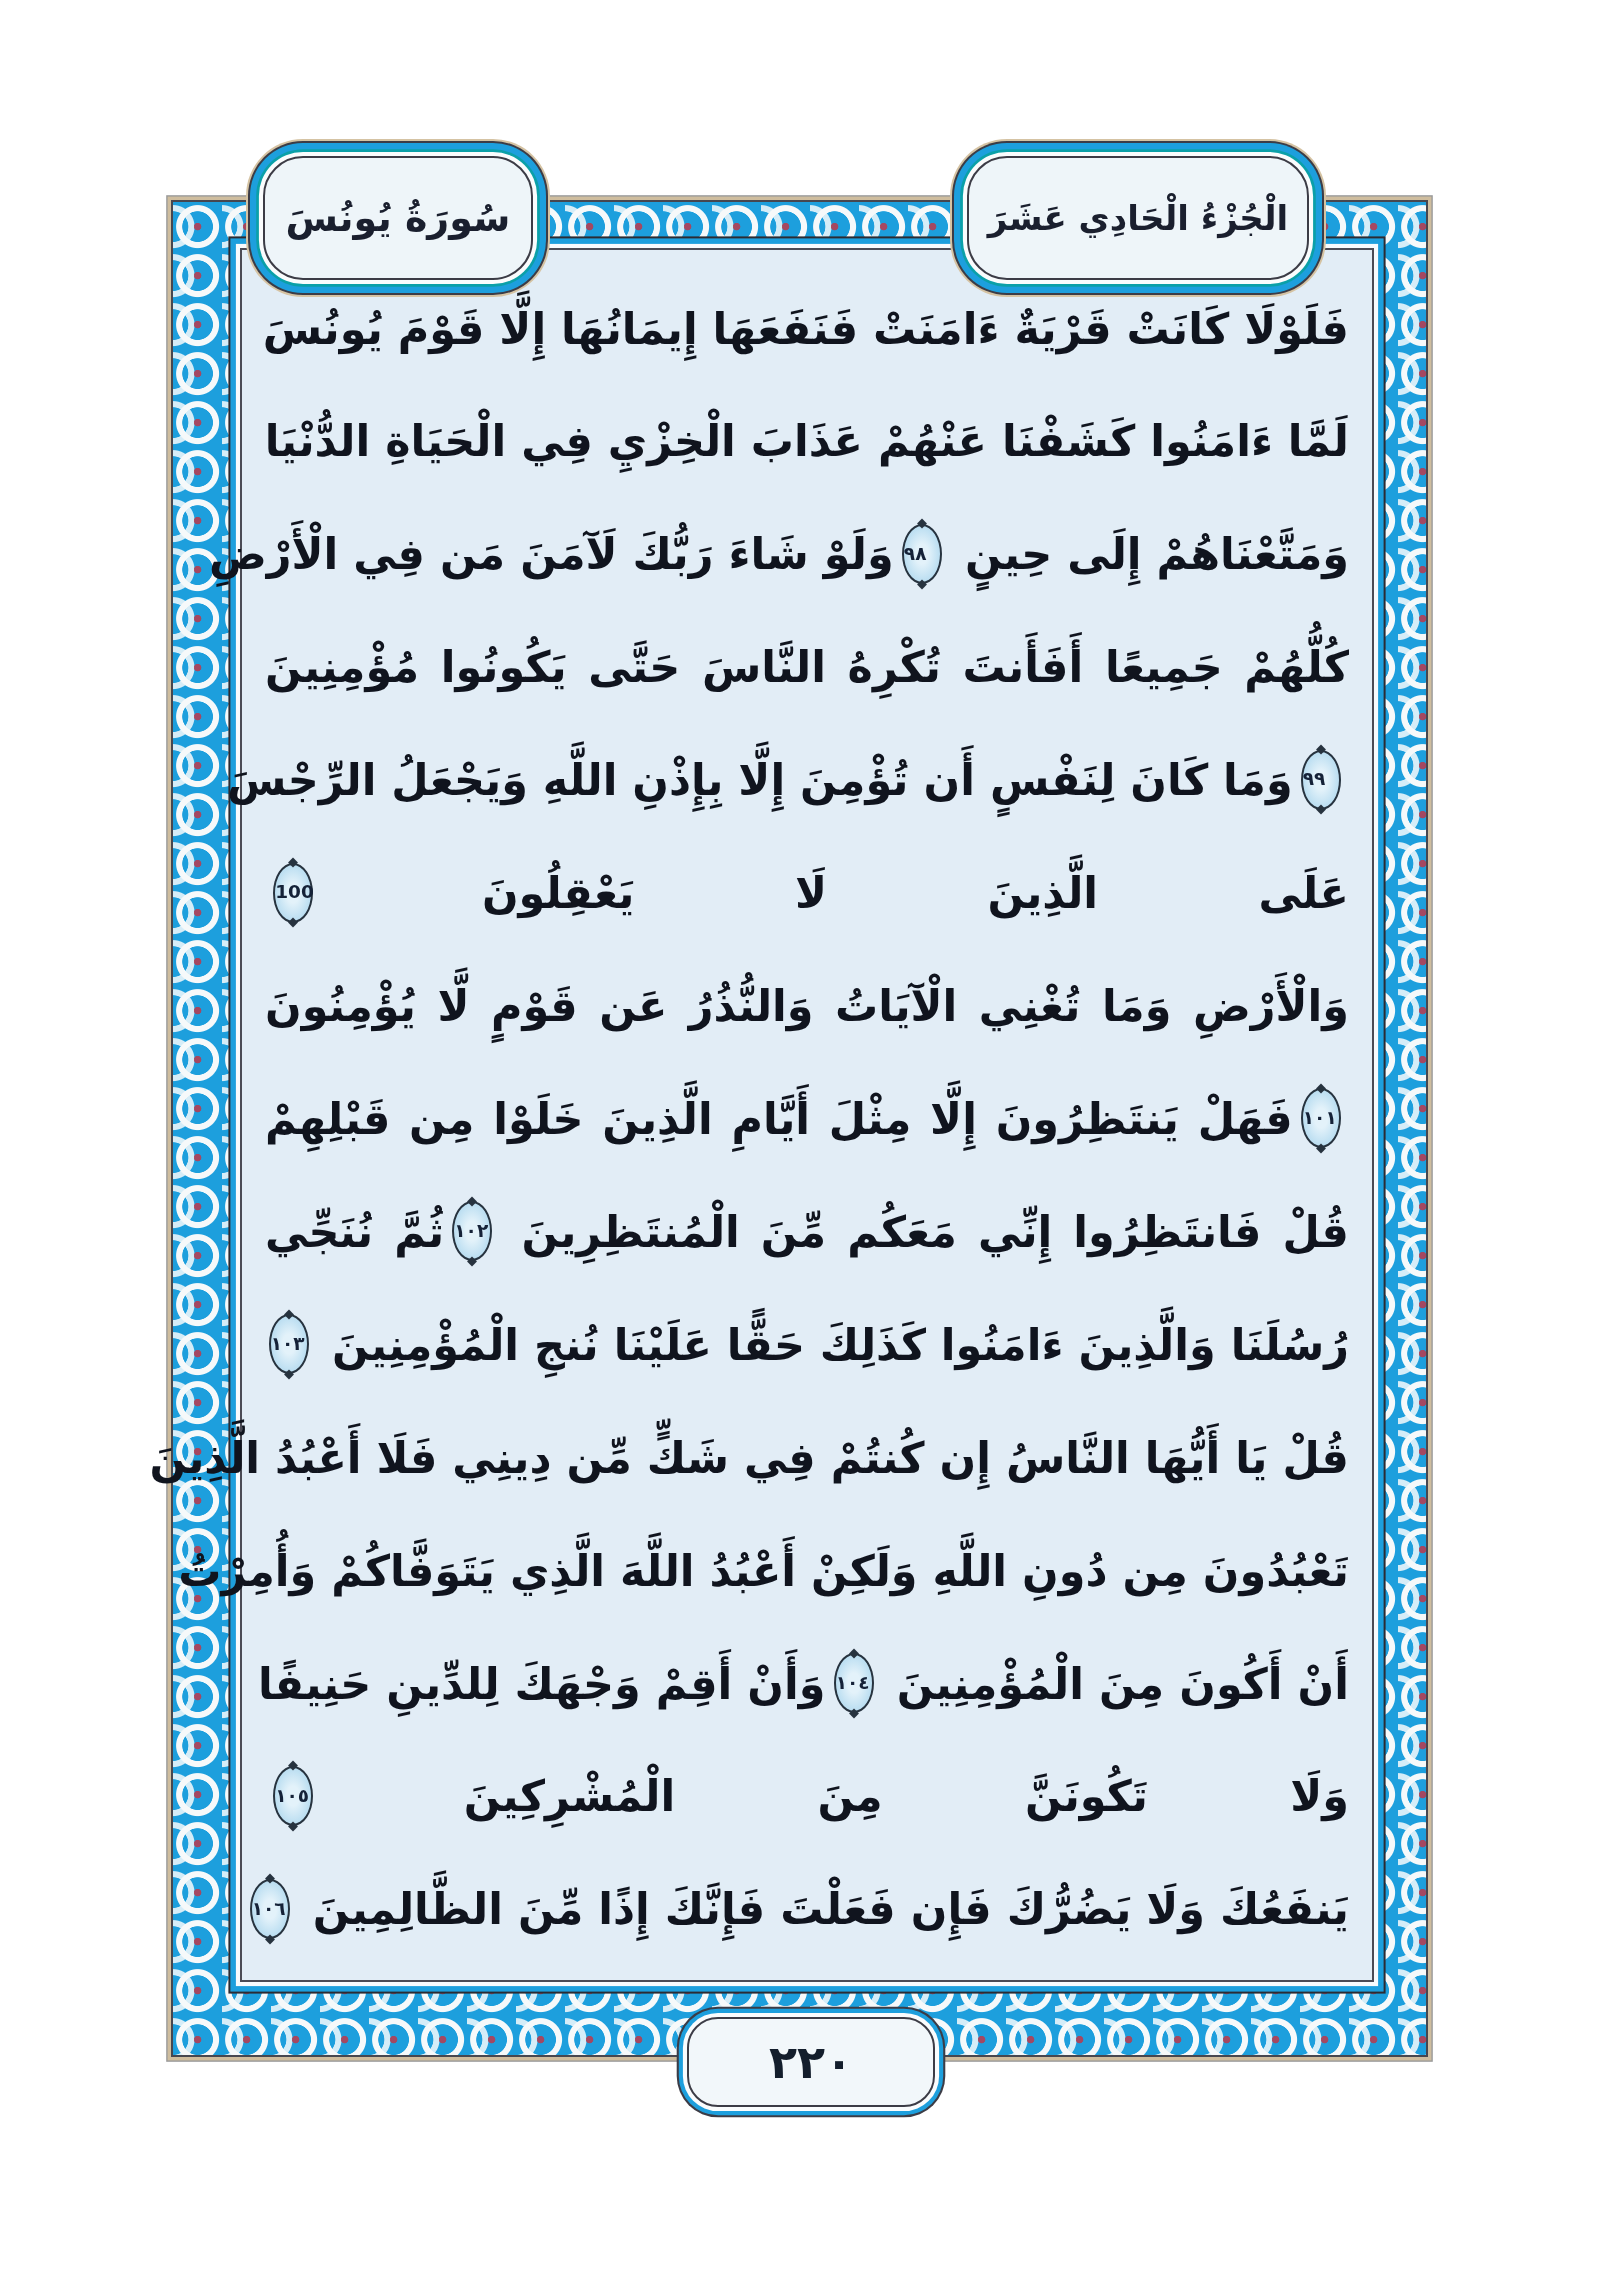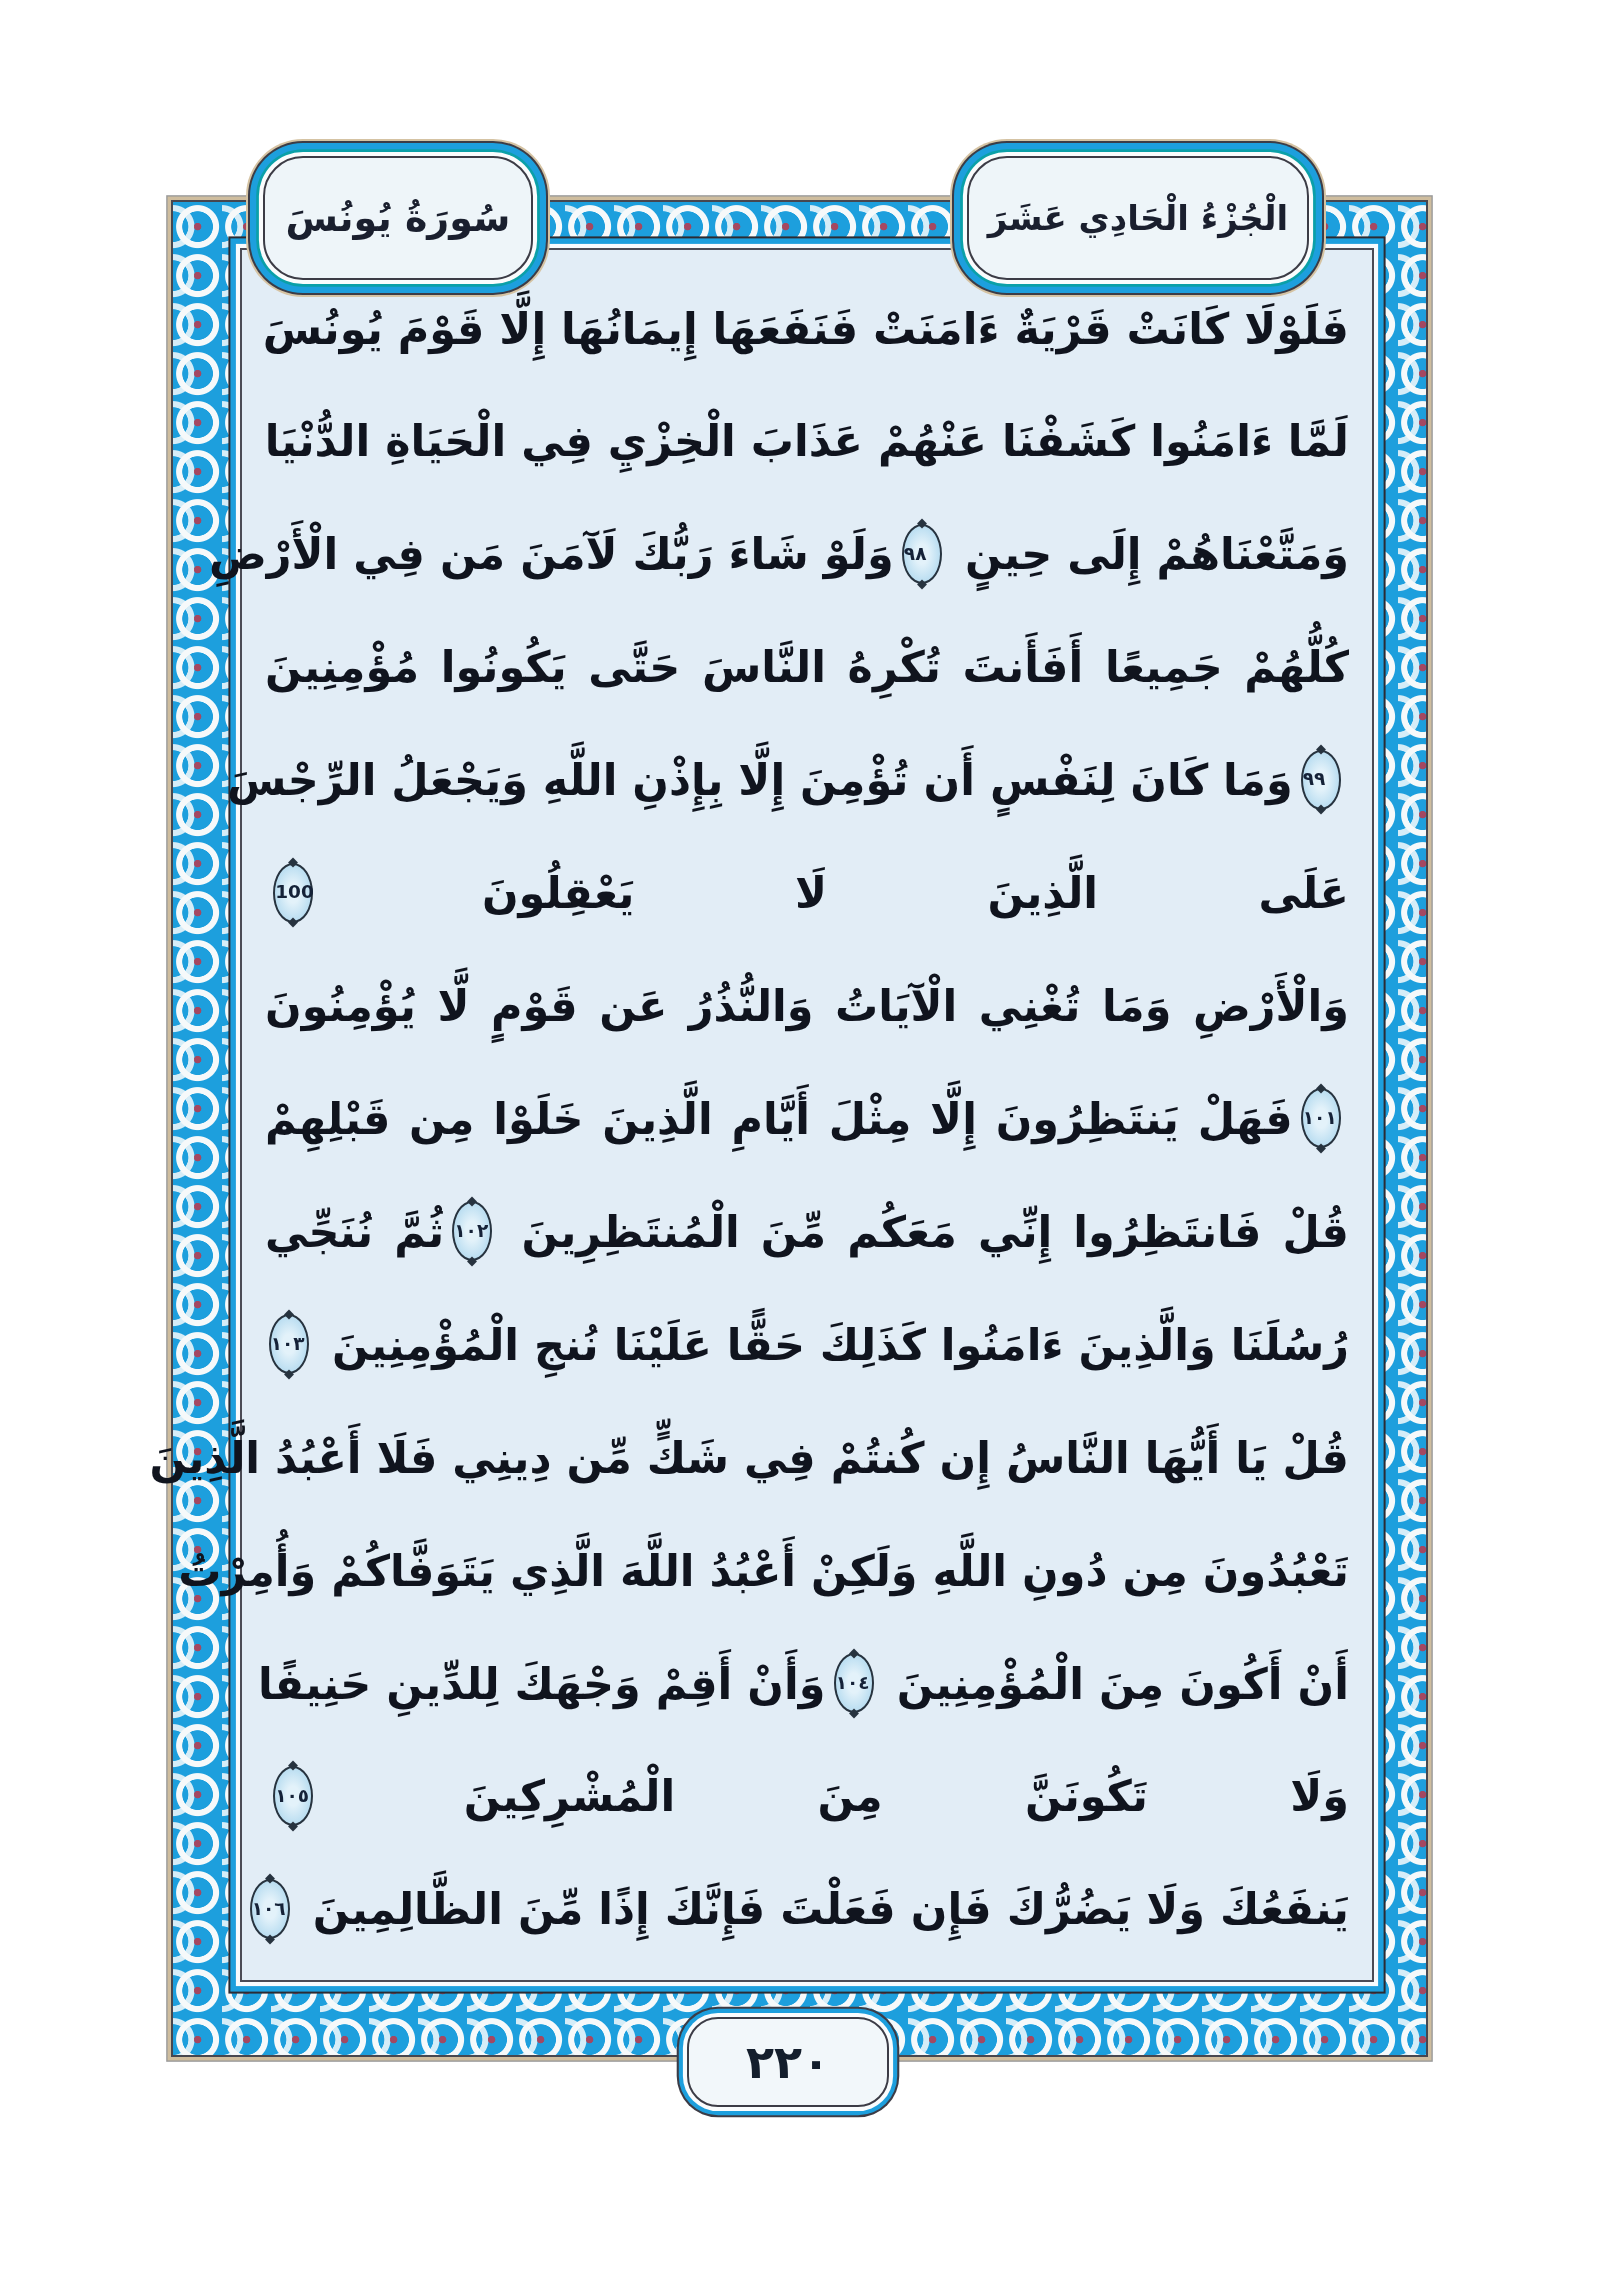--- a/index.html
+++ b/index.html
@@ -71,21 +71,21 @@
                0 0 0 15px #3c3c46, 0 0 0 17px #d5c3a3;
     display:flex;align-items:center;justify-content:center;
     direction:rtl;font-weight:bold;color:#1a1f2e;
     z-index:3;
   }
   .cartouche.surah{left:263px;width:270px;font-size:38px;}
   .cartouche.juz{left:967px;width:342px;font-size:34px;}
 
   
   .page-num-cartouche{
-    position:absolute;left:687px;top:2017px;width:202px;height:90px;
+    position:absolute;left:687px;top:2017px;width:248px;height:90px;
     box-sizing:border-box;
     background:#f2f7fa;
     border:2.1px solid #3c3c46;border-radius:31px;
     box-shadow:0 0 0 4.1px #fafcfd, 0 0 0 8.2px #1d9fdd, 0 0 0 10.3px #3c3c46;
     display:flex;align-items:center;justify-content:center;
     font-size:46px;font-weight:bold;color:#141e2c;direction:rtl;
     z-index:3;
   }
 </style>
 </head>

